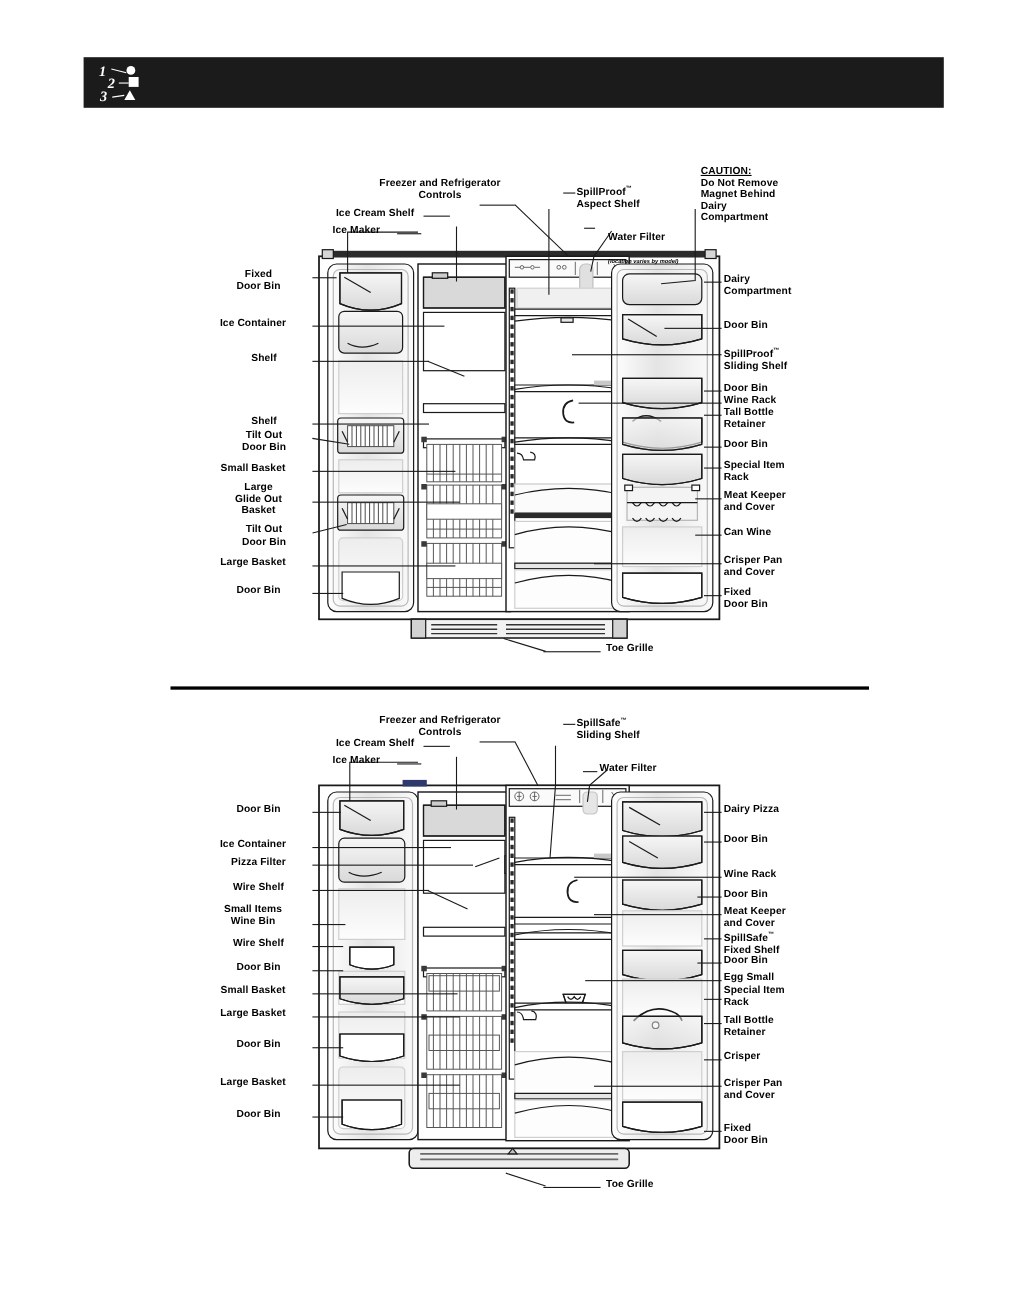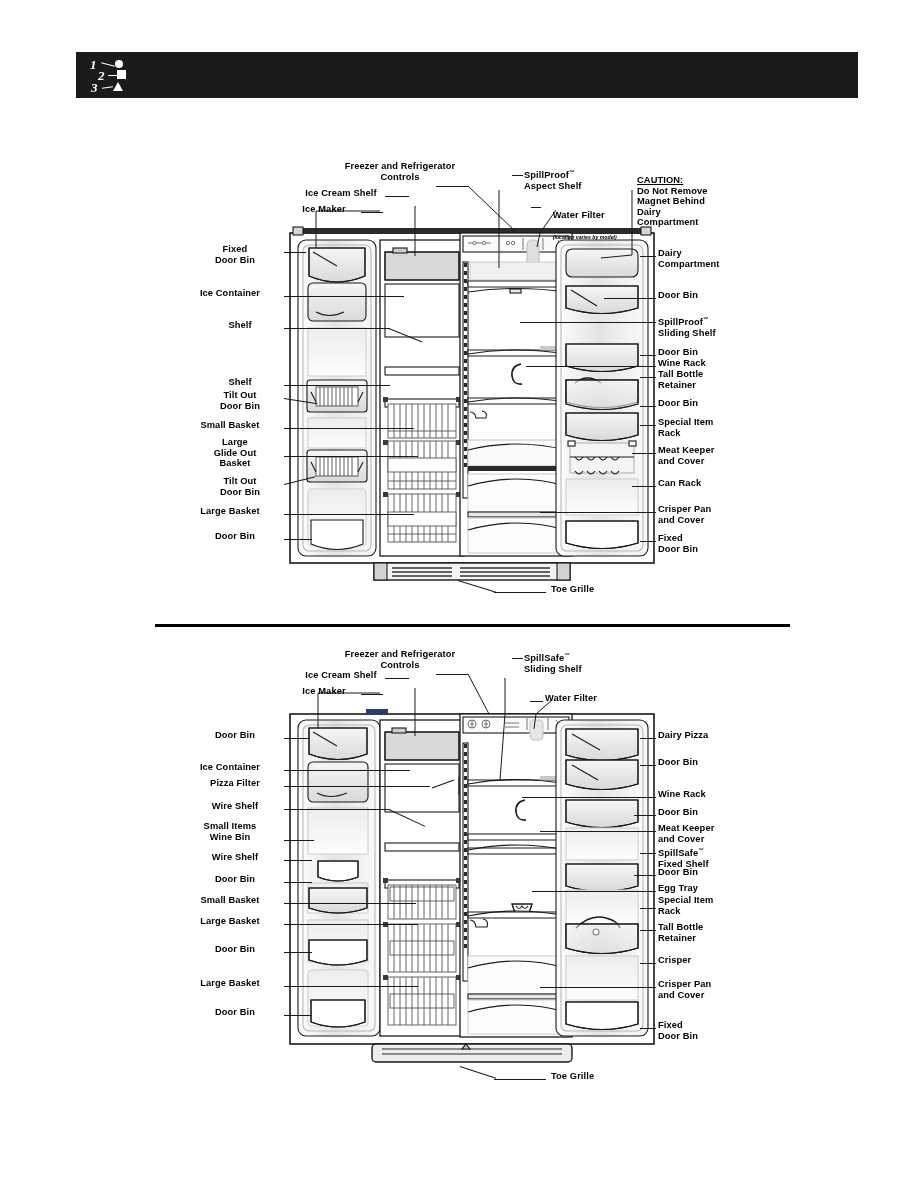--- a/index.html
+++ b/index.html
@@ -322,21 +322,21 @@
 
   <div class="lbl l" style="left:524px;top:167px;width:100px;"><span>SpillProof<span class="tm">™</span><br>Aspect Shelf</span></div>
   <div class="lead h" style="left:512px;top:175px;width:11px;"></div>
 
   <div class="lbl l" style="left:542px;top:199px;width:90px;">
     <span>Water Filter</span><br>
     <span class="sub">(location varies by model)</span>
   </div>
   <div class="lead h" style="left:531px;top:207px;width:10px;"></div>
 
-  <div class="lbl l caution" style="left:637px;top:175px;width:110px;"><u>CAUTION:</u><br>Do Not Remove<br>Magnet Behind<br>Dairy<br>Compartment</div>
+  <div class="lbl l caution" style="left:637px;top:150px;width:110px;"><u>CAUTION:</u><br>Do Not Remove<br>Magnet Behind<br>Dairy<br>Compartment</div>
 
   <div class="lbl r" style="left:190px;top:244px;width:90px;">Fixed
 Door Bin</div>
   <div class="lead h" style="left:284px;top:252px;width:22px;"></div>
 
   <div class="lbl r" style="left:180px;top:288px;width:100px;">Ice Container</div>
   <div class="lead h" style="left:284px;top:296px;width:120px;"></div>
 
   <div class="lbl r" style="left:200px;top:320px;width:80px;">Shelf</div>
   <div class="lead h" style="left:284px;top:328px;width:106px;"></div>
@@ -391,21 +391,21 @@
   <div class="lead h" style="left:640px;top:406px;width:16px;"></div>
 
   <div class="lbl l" style="left:658px;top:417px;width:110px;">Special Item
 Rack</div>
   <div class="lead h" style="left:640px;top:425px;width:16px;"></div>
 
   <div class="lbl l" style="left:658px;top:445px;width:110px;">Meat Keeper
 and Cover</div>
   <div class="lead h" style="left:632px;top:453px;width:24px;"></div>
 
-  <div class="lbl l" style="left:658px;top:478px;width:110px;">Can Rack</div>
+  <div class="lbl l" style="left:658px;top:478px;width:110px;">Can Wine</div>
   <div class="lead h" style="left:632px;top:486px;width:24px;"></div>
 
   <div class="lbl l" style="left:658px;top:504px;width:110px;">Crisper Pan
 and Cover</div>
   <div class="lead h" style="left:540px;top:512px;width:116px;"></div>
 
   <div class="lbl l" style="left:658px;top:533px;width:110px;">Fixed
 Door Bin</div>
   <div class="lead h" style="left:640px;top:541px;width:16px;"></div>
 
@@ -689,21 +689,21 @@
   <div class="lbl l" style="left:658px;top:335px;width:110px;">Meat Keeper
 and Cover</div>
   <div class="lead h" style="left:540px;top:343px;width:116px;"></div>
 
   <div class="lbl l" style="left:658px;top:357px;width:110px;">SpillSafe<span class="tm">™</span><br>Fixed Shelf</div>
   <div class="lead h" style="left:640px;top:365px;width:16px;"></div>
 
   <div class="lbl l" style="left:658px;top:379px;width:110px;">Door Bin</div>
   <div class="lead h" style="left:634px;top:387px;width:22px;"></div>
 
-  <div class="lbl l" style="left:658px;top:395px;width:110px;">Egg Tray</div>
+  <div class="lbl l" style="left:658px;top:395px;width:110px;">Egg Small</div>
   <div class="lead h" style="left:532px;top:403px;width:124px;"></div>
 
   <div class="lbl l" style="left:658px;top:407px;width:110px;">Special Item
 Rack</div>
   <div class="lead h" style="left:640px;top:420px;width:16px;"></div>
 
   <div class="lbl l" style="left:658px;top:434px;width:110px;">Tall Bottle
 Retainer</div>
   <div class="lead h" style="left:640px;top:442px;width:16px;"></div>
 

